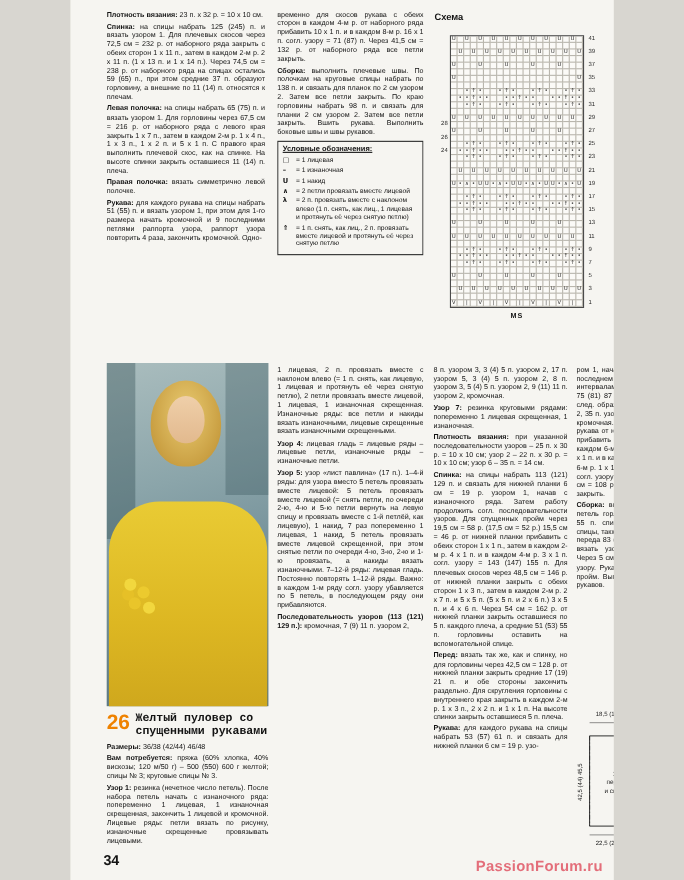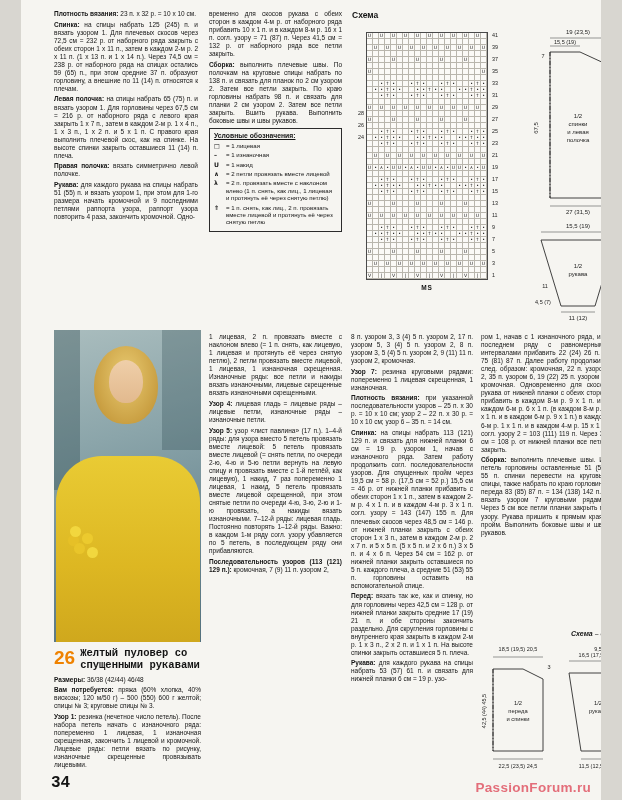--- a/index.html
+++ b/index.html
@@ -1,16 +1,16 @@
 <!DOCTYPE html>
 <html><head>
 <meta charset="utf-8">
 <style>
   html,body{margin:0;padding:0;background:#d8d6d0;}
-  .page{position:relative;width:580px;height:800px;margin:0 auto;background:#f6f5f1;
+  .page{position:relative;width:494px;height:800px;margin:0 auto;background:#f6f5f1;
         overflow:hidden;font-family:"Liberation Sans",sans-serif;color:#141414;}
   .abs{position:absolute;}
   .col p{margin:0 0 2.5px;text-align:justify;font-size:6.5px;line-height:1.24;}
   .col{overflow:hidden;}
   .col p b{font-weight:bold;}
   
   .legend-box{border:1.2px solid #2b2b2b;padding:3px 4px;margin-top:3px;background:#f6f5f1;}
   .legend-title{font-size:6.8px;font-weight:bold;text-decoration:underline;margin:0 0 2.5px;}
   .legend-item{display:flex;gap:3px;font-size:6.1px;line-height:1.22;margin-bottom:2px;text-align:left;}
   .legend-sym{min-width:9px;font-weight:bold;font-family:"DejaVu Sans",sans-serif;}
@@ -37,21 +37,21 @@
               background:radial-gradient(ellipse at 50% 38%,#e9cb72 0%,#caa043 70%,#b78c34 100%);}
   .model-face{position:absolute;top:30px;left:55px;width:34px;height:43px;border-radius:50% 50% 47% 47%;
               background:linear-gradient(180deg,#efcfa9,#e2b98e);}
   .yellow-sweater{position:absolute;bottom:-14px;left:2px;width:144px;height:200px;border-radius:46px 46px 0 0;
               background:linear-gradient(180deg,#e9cb34 0%,#ddb722 55%,#cda51c 100%);}
   .flowers{position:absolute;left:16px;top:196px;width:11px;height:11px;border-radius:50%;background:#f2d73e;
            box-shadow:12px 7px 0 #ecca2e, 4px 17px 0 #e9c52a, 17px 21px 0 #f2d73e, -2px 9px 0 #e6c027;}
   
   .art-num{color:#ef8200;font-size:19px;font-weight:bold;float:left;margin:1px 5px 0 0;line-height:.95;}
   .art-title{font-size:10.5px;font-weight:bold;line-height:1.12;margin-bottom:4px;font-family:Liberation Mono, monospace;}
-  .page-number{font-family:Liberation Mono, monospace;font-size:16px;font-weight:bold;}
+  .page-number{font-family:Liberation Sans, sans-serif;font-size:13px;font-weight:bold;}
   .watermark{font-size:13.5px;font-weight:bold;color:#e2606e;opacity:.9;letter-spacing:.3px;}
 </style>
 </head>
 <body>
 
 <div class="page">
 
   <div class="abs col" style="left:33px;top:10px;width:144px;height:314px;">
     <p><b>Плотность вязания:</b><span> 23 п. x 32 р. = 10 x 10 см.</span></p>
     <p><b>Спинка:</b><span> на спицы набрать 125 (245) п. и вязать узором 1. Для плечевых скосов через 72,5 см = 232 р. от наборного ряда закрыть с обеих сторон 1 x 11 п., затем в каждом 2-м р. 2 x 11 п. (1 x 13 п. и 1 x 14 п.). Через 74,5 см = 238 р. от наборного ряда на спицах остались 59 (65) п., при этом средние 37 п. образуют горловину, а внешние по 11 (14) п. относятся к плечам.</span></p>

